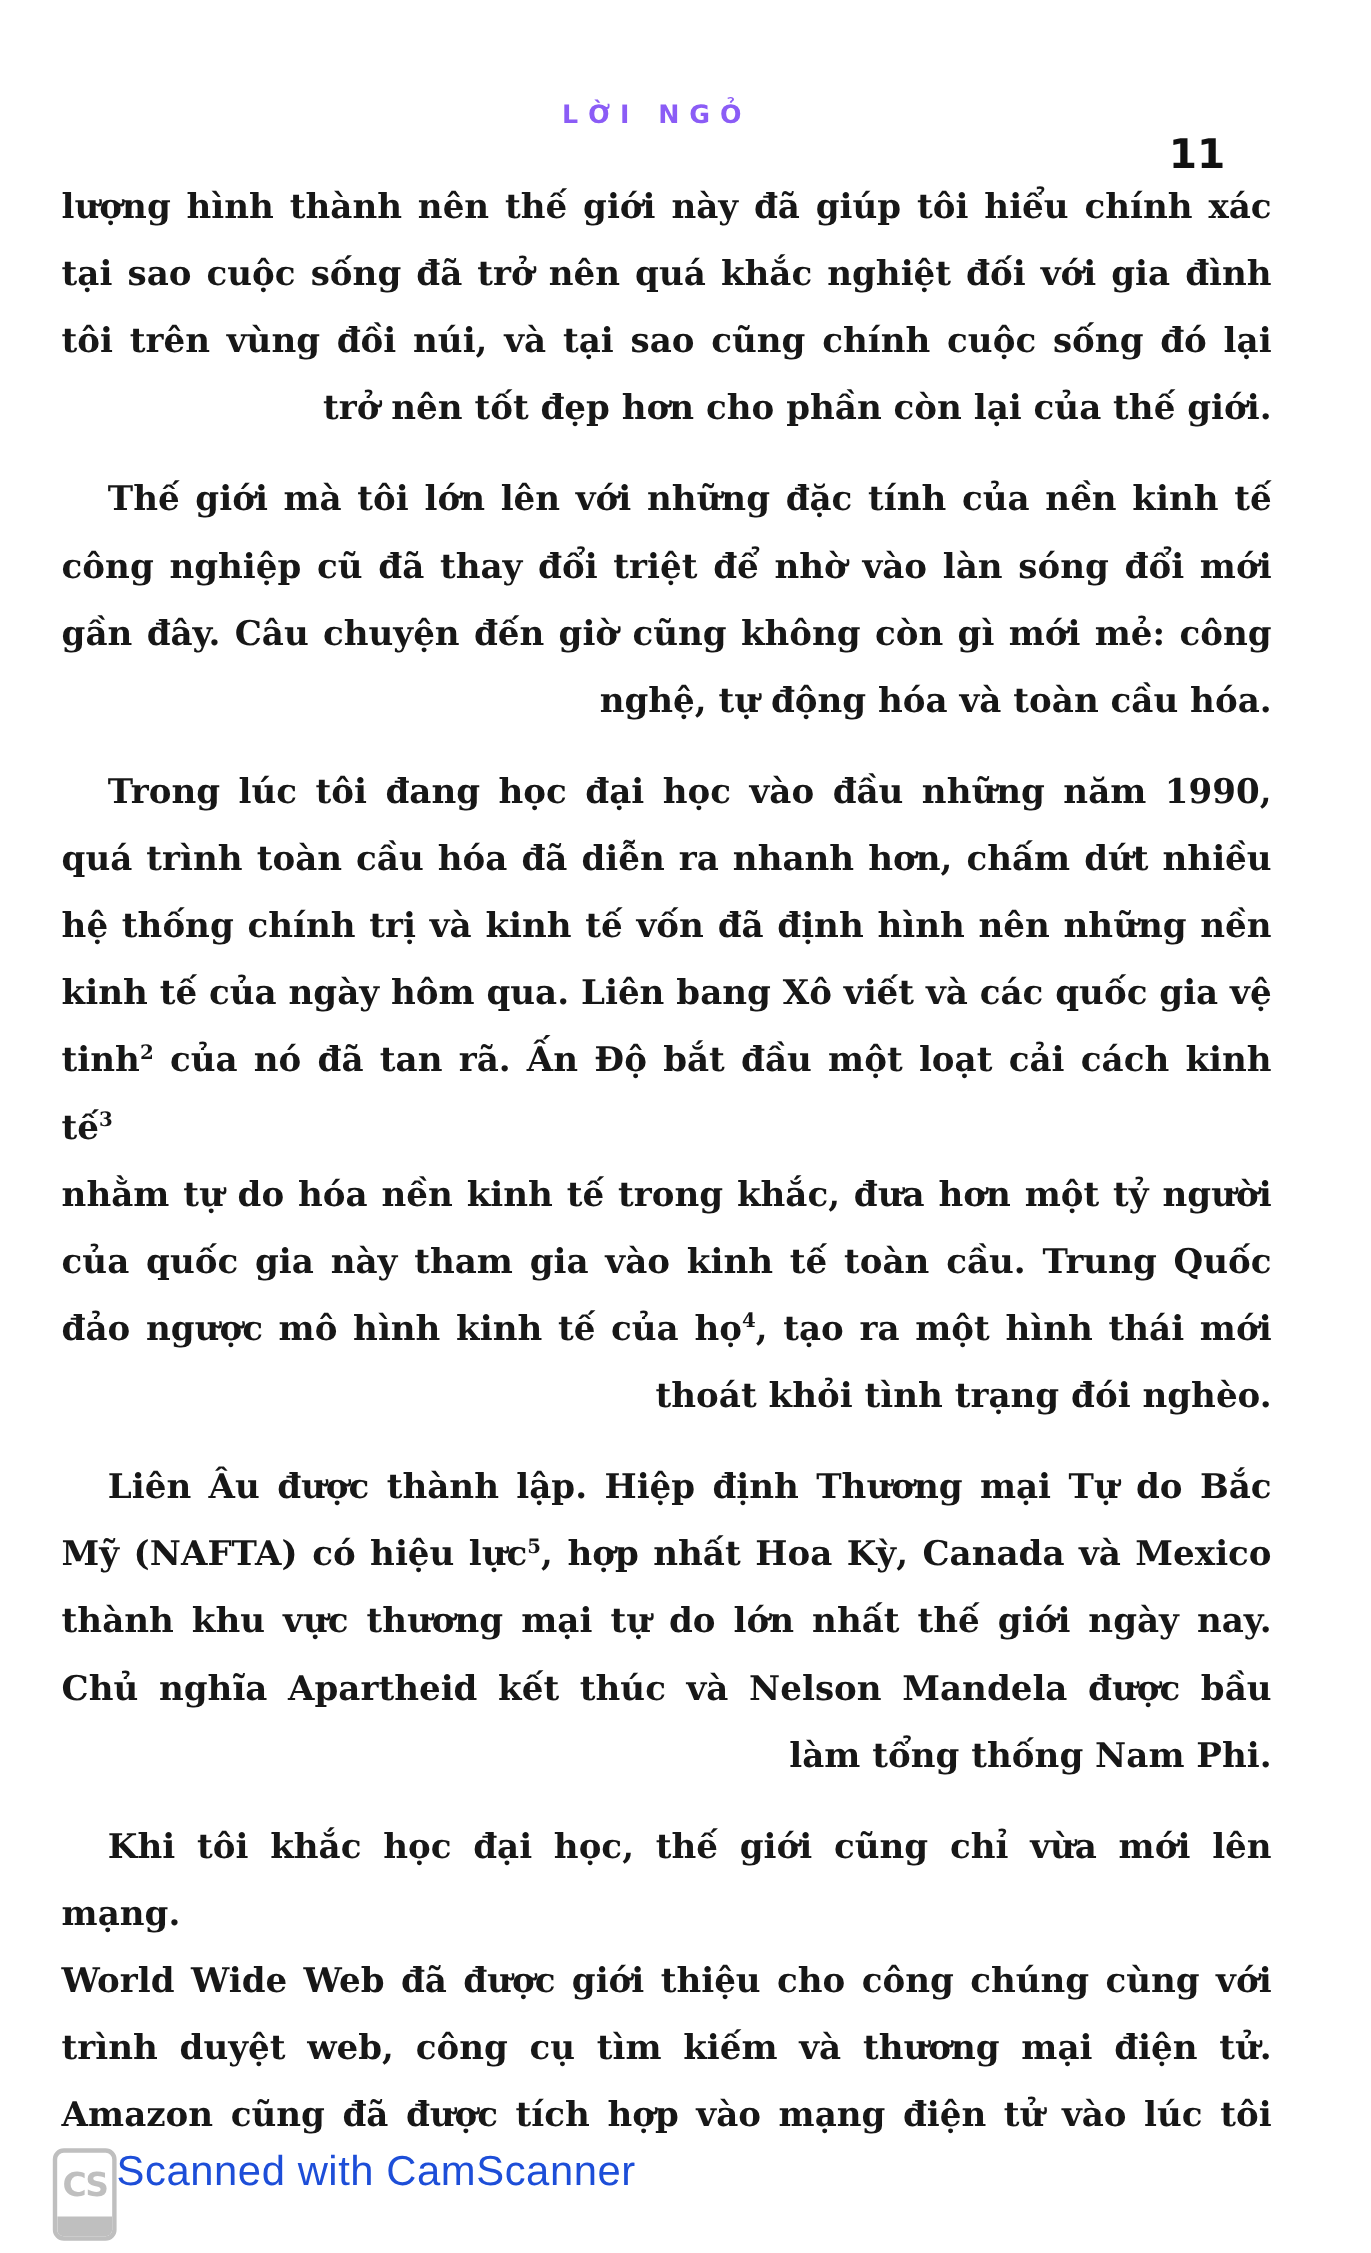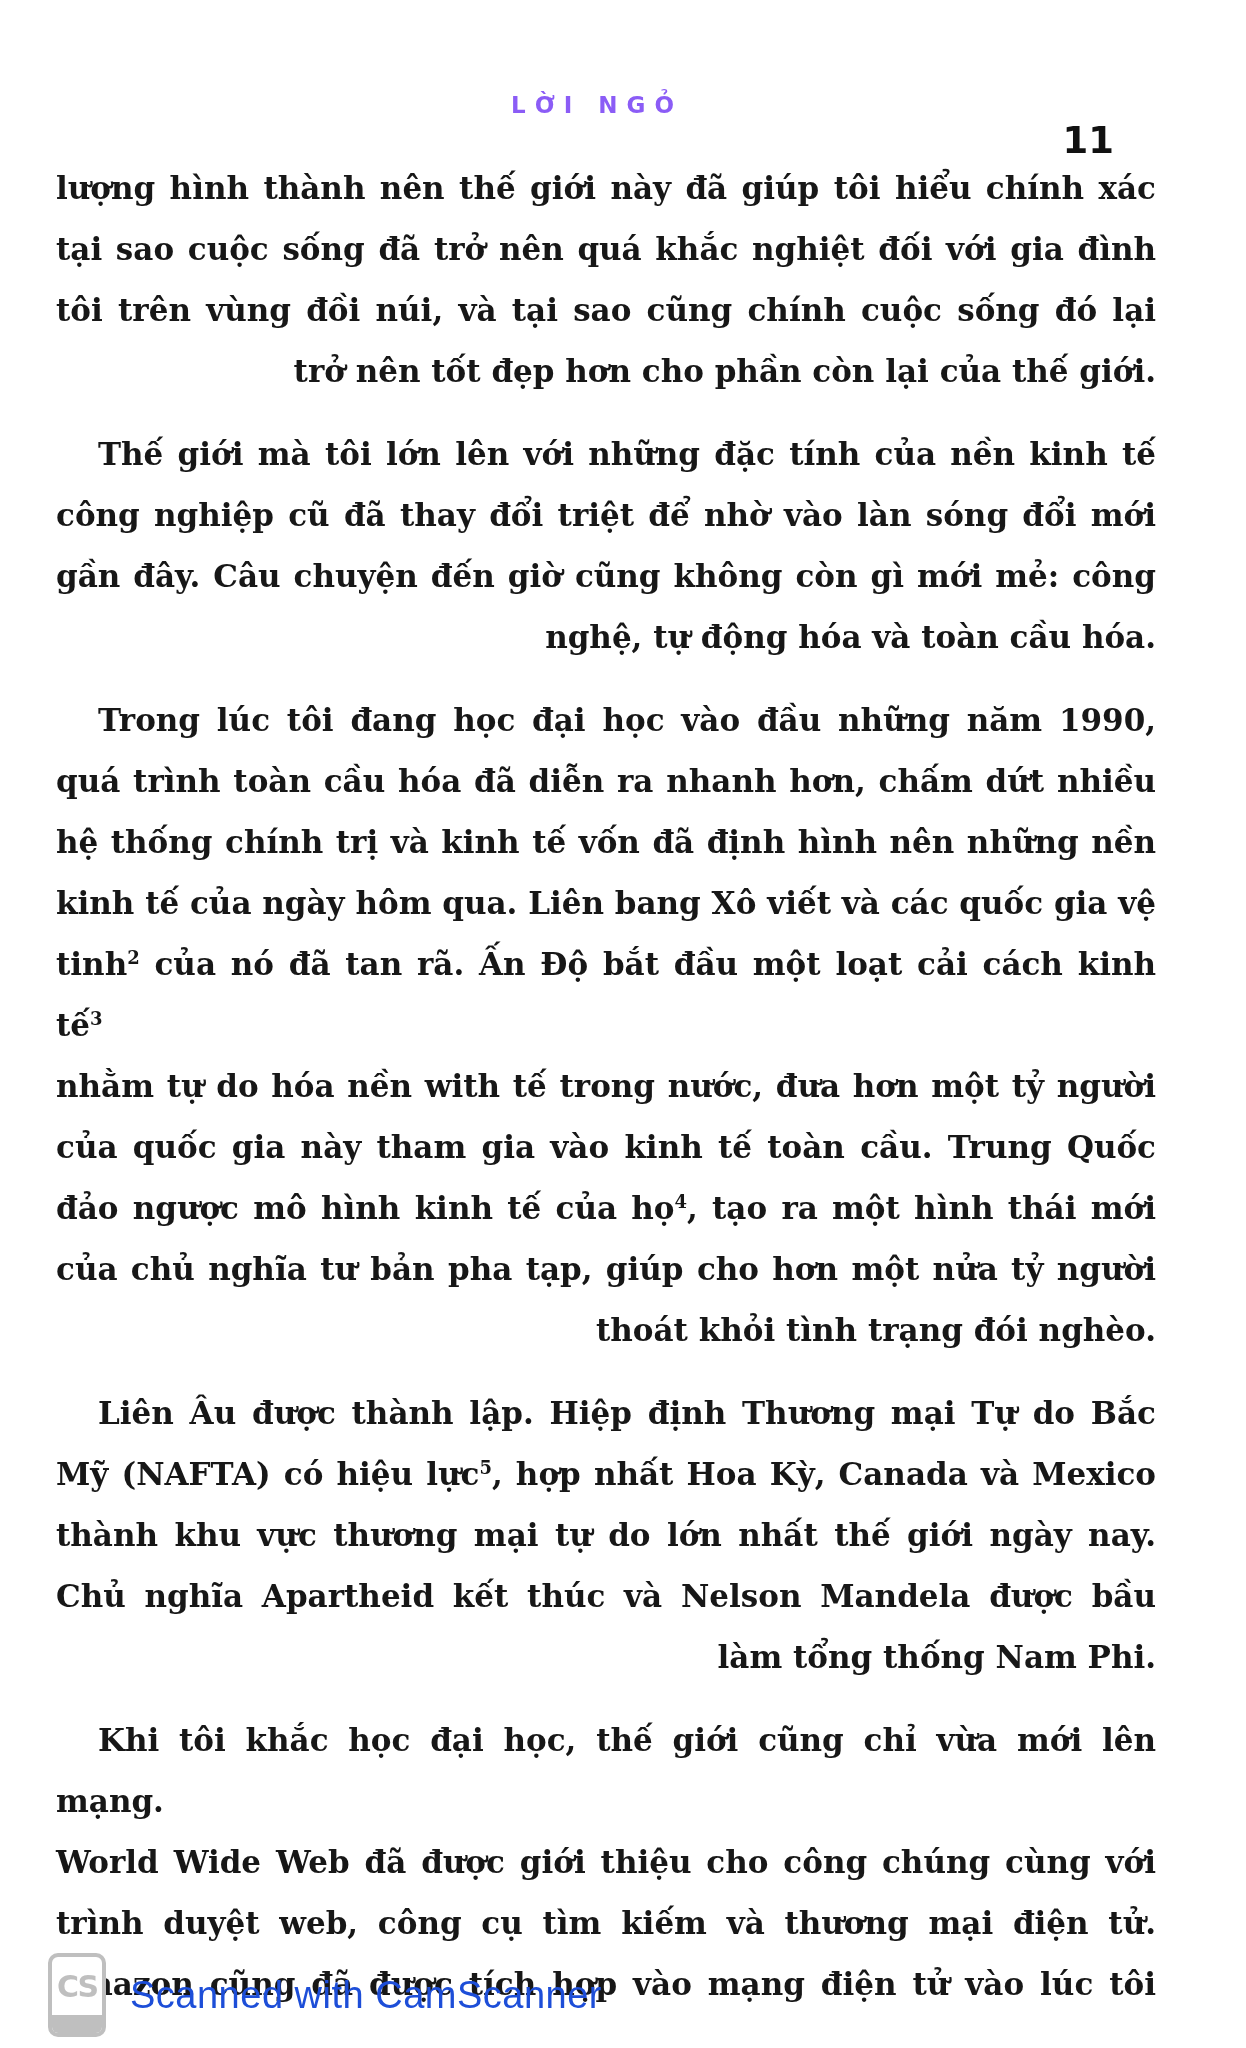--- a/index.html
+++ b/index.html
@@ -57,22 +57,20 @@
   .line.ind { text-indent: 42px; }
   sup {
     font-size: 58%;
     line-height: 0;
   }
   .footer {
     position: absolute;
     left: 48px;
     top: 1953px;
     display: flex;
-    align-items: center;
-    gap: 24px;
   }
   .cs-logo {
     width: 58px;
     height: 84px;
     box-sizing: border-box;
     border: 4px solid #bfbfbf;
     border-radius: 10px;
     background: #ffffff;
     position: relative;
     overflow: hidden;
@@ -126,24 +124,23 @@
         <div class="line just">công nghiệp cũ đã thay đổi triệt để nhờ vào làn sóng đổi mới</div>
         <div class="line just">gần đây. Câu chuyện đến giờ cũng không còn gì mới mẻ: công</div>
         <div class="line">nghệ, tự động hóa và toàn cầu hóa.</div>
       </div>
       <div class="para">
         <div class="line just ind">Trong lúc tôi đang học đại học vào đầu những năm 1990,</div>
         <div class="line just">quá trình toàn cầu hóa đã diễn ra nhanh hơn, chấm dứt nhiều</div>
         <div class="line just">hệ thống chính trị và kinh tế vốn đã định hình nên những nền</div>
         <div class="line just">kinh tế của ngày hôm qua. Liên bang Xô viết và các quốc gia vệ</div>
         <div class="line just">tinh<sup>2</sup> của nó đã tan rã. Ấn Độ bắt đầu một loạt cải cách kinh tế<sup>3</sup></div>
-        <div class="line just">nhằm tự do hóa nền with tế trong nước, đưa hơn một tỷ người</div>
+        <div class="line just">nhằm tự do hóa nền kinh tế trong khắc, đưa hơn một tỷ người</div>
         <div class="line just">của quốc gia này tham gia vào kinh tế toàn cầu. Trung Quốc</div>
         <div class="line just">đảo ngược mô hình kinh tế của họ<sup>4</sup>, tạo ra một hình thái mới</div>
-        <div class="line just">của chủ nghĩa tư bản pha tạp, giúp cho hơn một nửa tỷ người</div>
         <div class="line">thoát khỏi tình trạng đói nghèo.</div>
       </div>
       <div class="para">
         <div class="line just ind">Liên Âu được thành lập. Hiệp định Thương mại Tự do Bắc</div>
         <div class="line just">Mỹ (NAFTA) có hiệu lực<sup>5</sup>, hợp nhất Hoa Kỳ, Canada và Mexico</div>
         <div class="line just">thành khu vực thương mại tự do lớn nhất thế giới ngày nay.</div>
         <div class="line just">Chủ nghĩa Apartheid kết thúc và Nelson Mandela được bầu</div>
         <div class="line">làm tổng thống Nam Phi.</div>
       </div>
       <div class="para">

